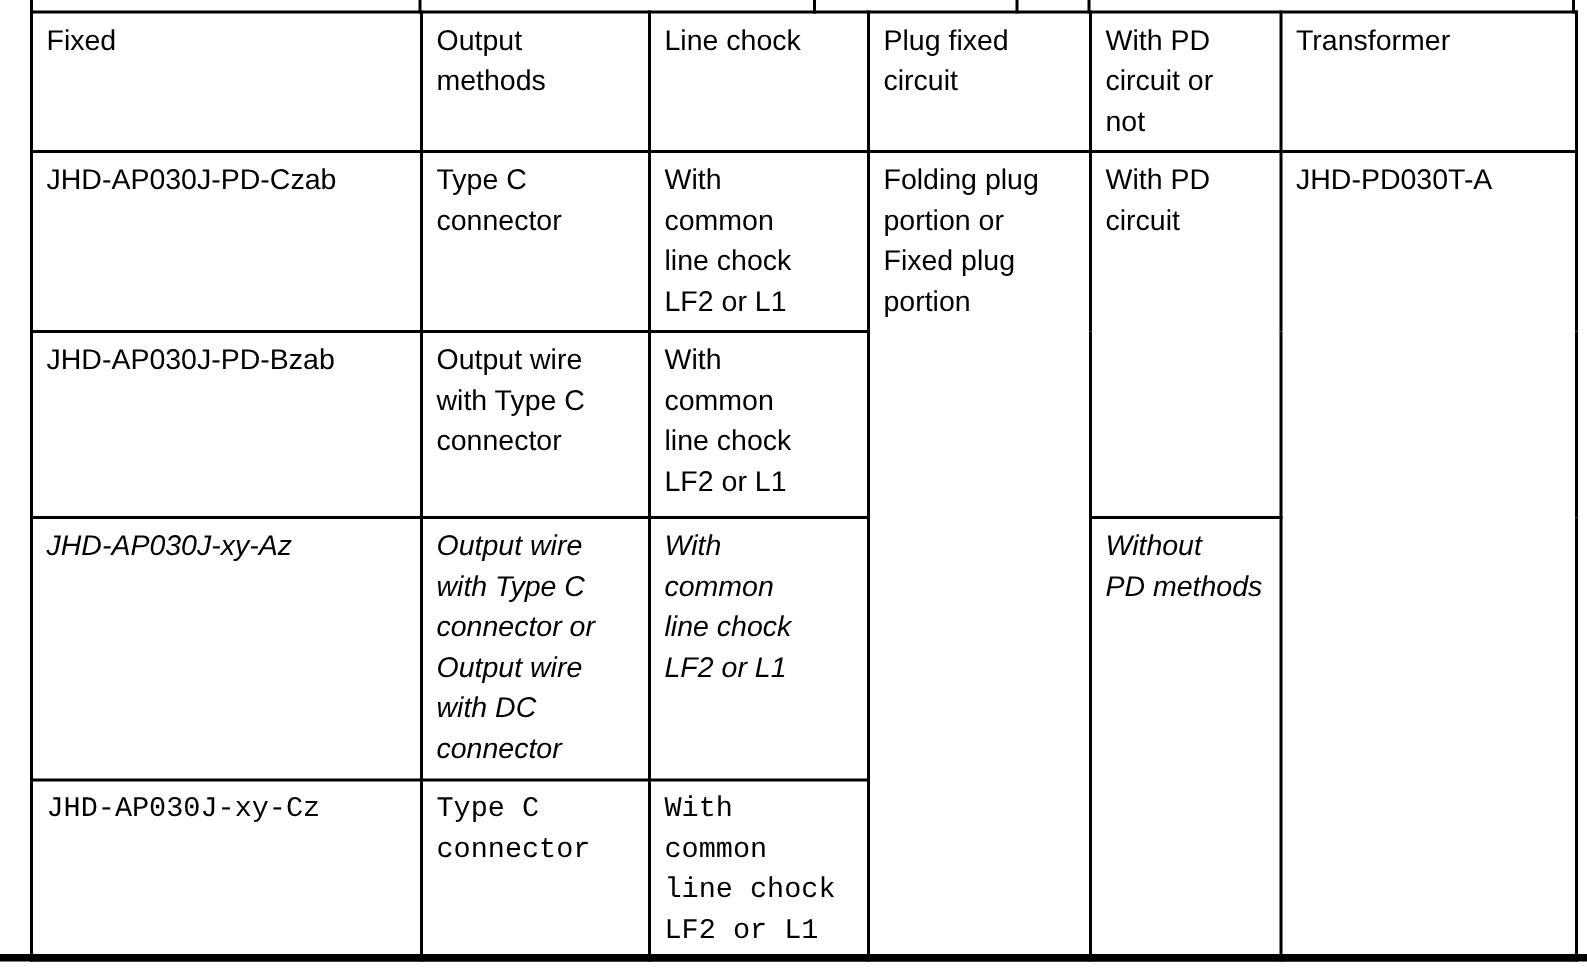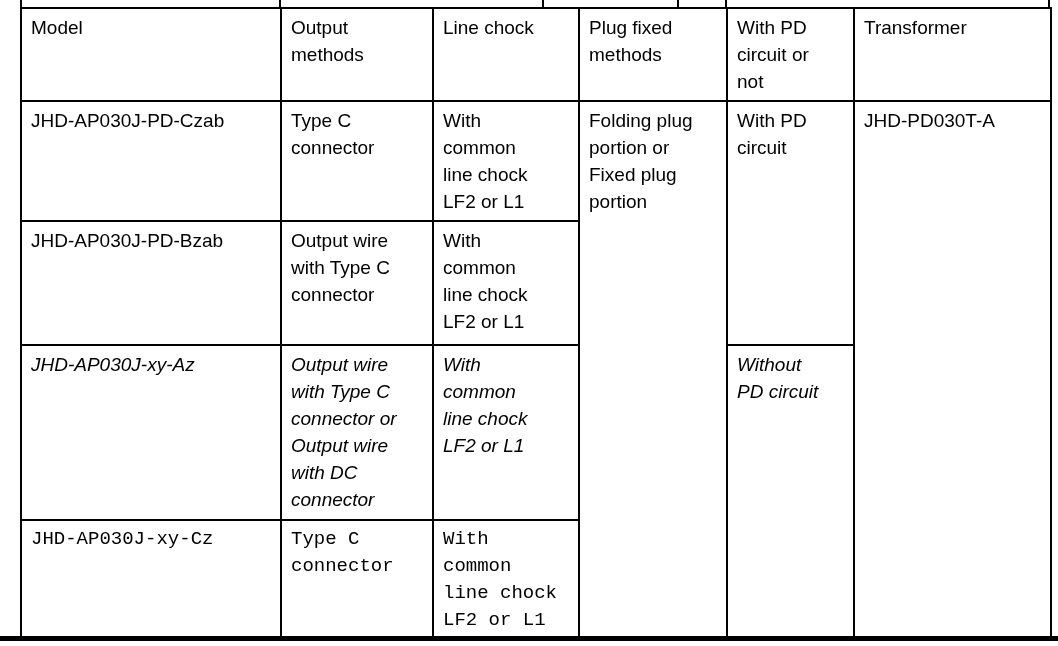--- a/index.html
+++ b/index.html
@@ -65,26 +65,26 @@
   <colgroup>
     <col style="width:260px">
     <col style="width:152px">
     <col style="width:146px">
     <col style="width:148px">
     <col style="width:127px">
     <col style="width:197px">
   </colgroup>
   <tbody>
       <tr class="r-header">
-    <th>Model</th>
+    <th>Fixed</th>
     <th>Output
 methods</th>
     <th>Line chock</th>
     <th>Plug fixed
-methods</th>
+circuit</th>
     <th>With PD
 circuit or
 not</th>
     <th>Transformer</th>
   </tr>
   <tr class="r-1">
     <td>JHD-AP030J-PD-Czab</td>
     <td>Type C
 connector</td>
     <td>With
@@ -115,21 +115,21 @@
 with Type C
 connector or
 Output wire
 with DC
 connector</td>
     <td>With
 common
 line chock
 LF2 or L1</td>
     <td rowspan="2">Without
-PD circuit</td>
+PD methods</td>
   </tr>
   <tr class="r-4">
     <td>JHD-AP030J-xy-Cz</td>
     <td>Type C
 connector</td>
     <td>With
 common
 line chock
 LF2 or L1</td>
   </tr>

